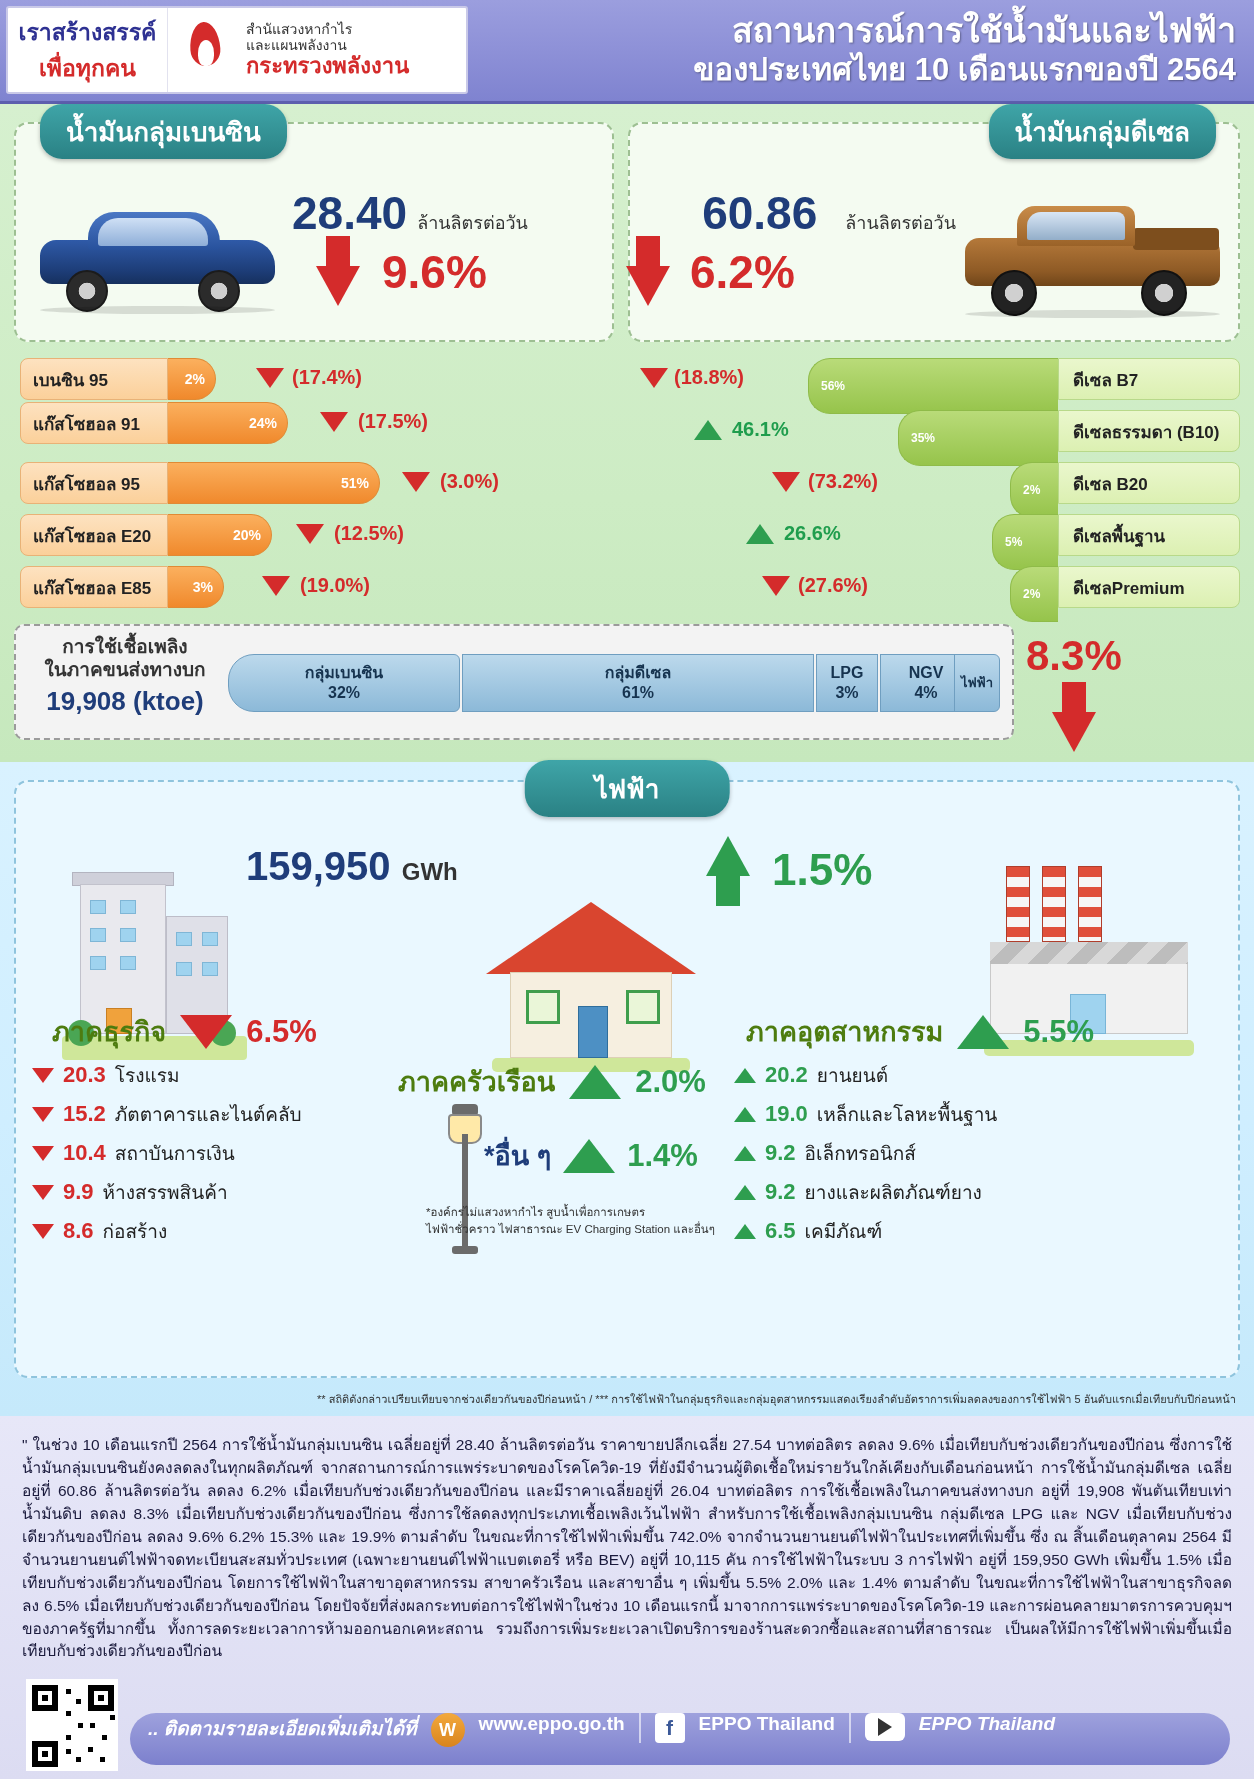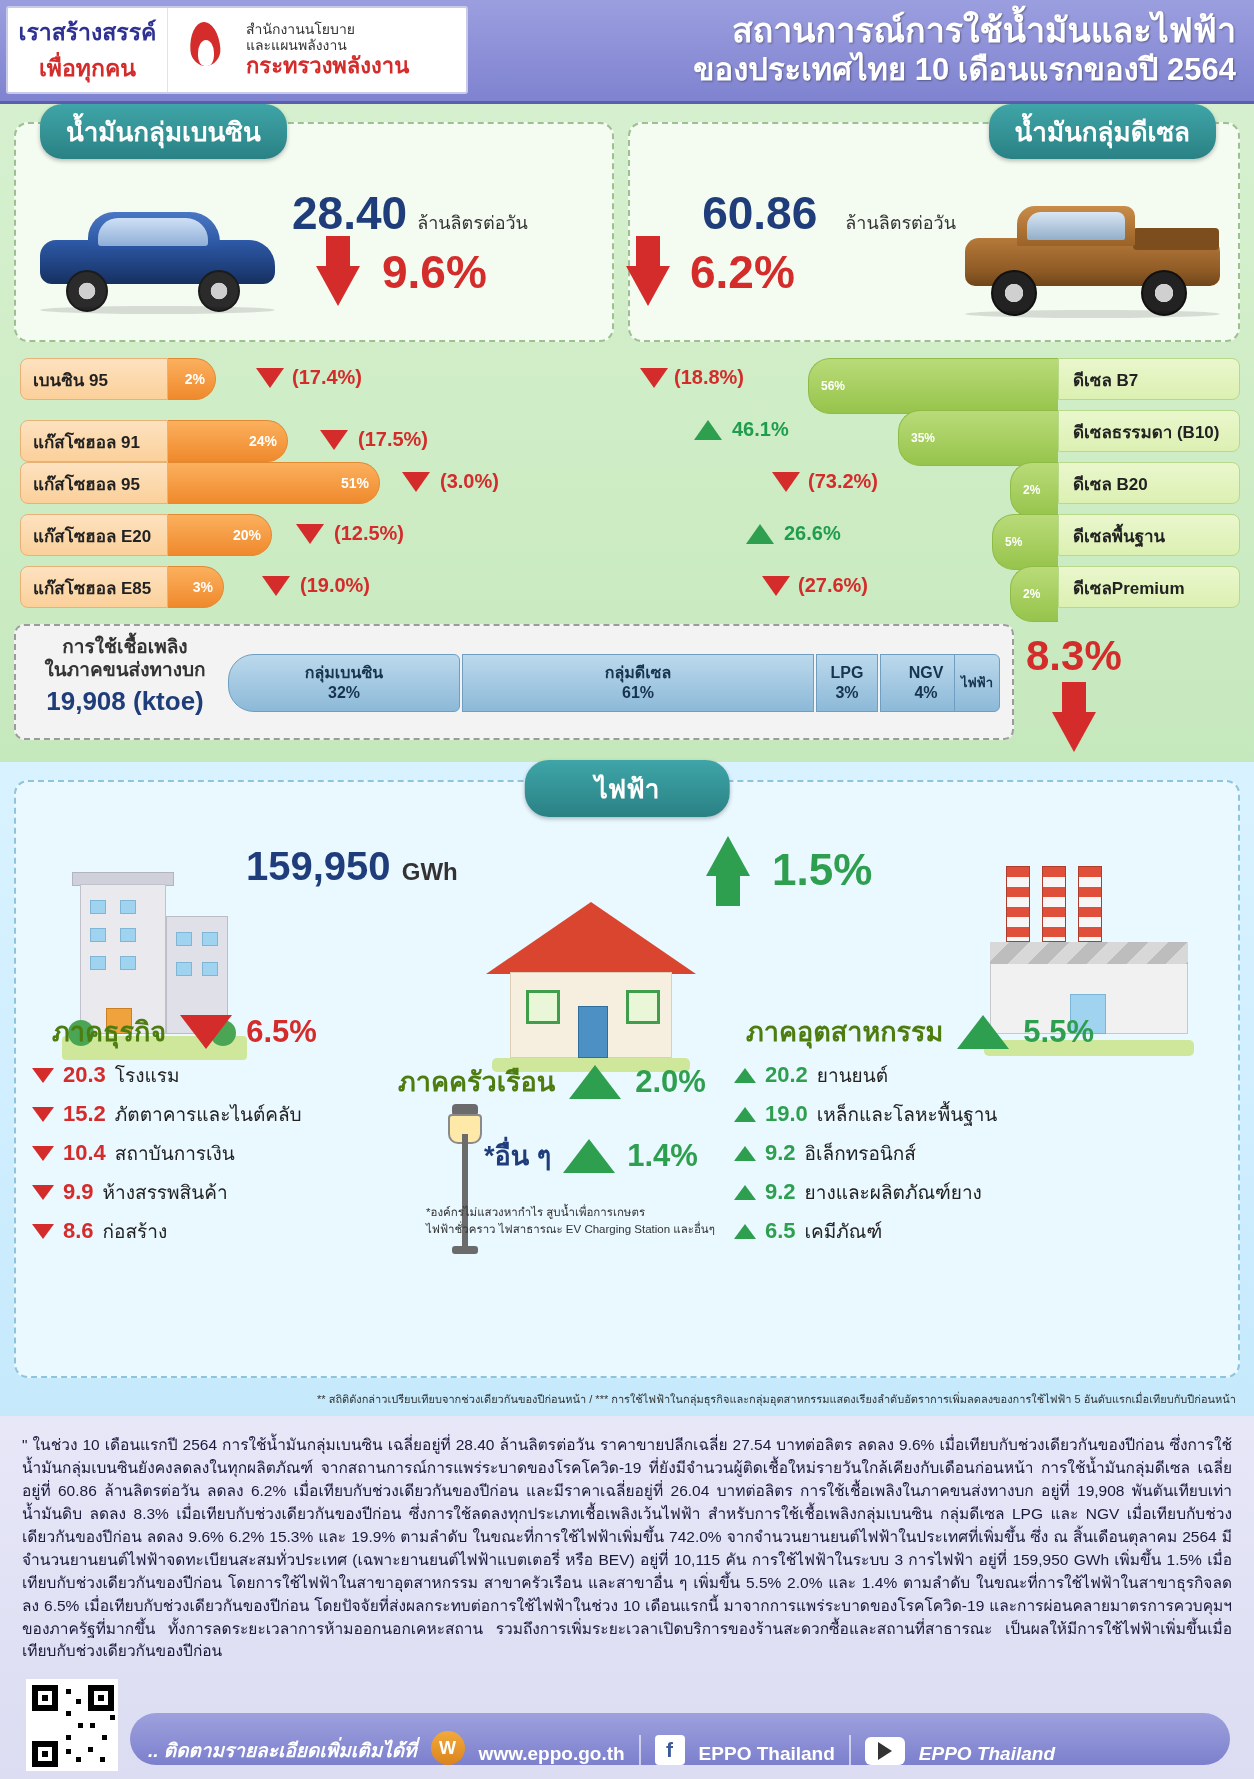--- a/index.html
+++ b/index.html
@@ -294,21 +294,21 @@
     position:absolute; left:22px; top:18px; width:1210px;
     font-size:15.5px; line-height:1.48; color:#1a1a3c; text-align:justify;
   }
 
   .qr { position:absolute; left:26px; bottom:8px; width:92px; height:92px; background:#fff; padding:4px; }
   .qr .cell { position:absolute; background:#000; }
 
   .footerbar {
     position:absolute; left:130px; bottom:14px; width:1100px; height:52px;
     background:linear-gradient(180deg,#9ea1dd 0%, #7c80cd 100%);
-    border-radius:26px; display:flex; align-items:flex-end; padding:0 18px;
+    border-radius:26px; display:flex; align-items:flex-start; padding:0 18px;
     color:#fff; font-size:19px; font-weight:bold; gap:14px;
   }
   .circle-icon {
     width:34px;height:34px;border-radius:50%;
     background:linear-gradient(180deg,#f3a93c,#d9841d);
     display:flex;align-items:center;justify-content:center;color:#fff;font-size:18px;font-weight:bold;
   }
   .fb-icon { width:30px;height:30px;background:#ffffff;color:#3b5998;border-radius:4px;
     display:flex;align-items:center;justify-content:center;font-size:21px;font-weight:bold;}
   .yt-icon { width:40px;height:28px;background:#ffffff;border-radius:6px;
@@ -325,21 +325,21 @@
     <div class="logo-box">
       <div class="logo-left">
         <div class="l1">เราสร้างสรรค์</div>
         <div class="l2">เพื่อทุกคน</div>
       </div>
       <div class="logo-flame">
         <div class="f"></div>
           <div class="f2"></div>
       </div>
       <div class="logo-text">
-        <div class="t1">สำนักงานนโยบาย</div>
+        <div class="t1">สำนัแสวงหากำไร</div>
         <div class="t2">และแผนพลังงาน</div>
         <div class="t3">กระทรวงพลังงาน</div>
       </div>
     </div>
     <div class="header-title">
       <div class="h1">สถานการณ์การใช้น้ำมันและไฟฟ้า</div>
       <div class="h2">ของประเทศไทย 10 เดือนแรกของปี 2564</div>
     </div>
   </div>
 
@@ -370,21 +370,21 @@
       </div>
     </div>
 
     <div class="barrow" style="left:20px; top:254px; width:590px;">
       <div class="bar-label">เบนซิน 95</div>
       <div class="bar-fill" style="width:48px;">2%</div>
       <div class="tri-down sm" style="position:absolute; left:236px; top:10px;"></div>
       <div class="bar-pct" style="left:272px;">(17.4%)</div>
     </div>
 
-    <div class="barrow" style="left:20px; top:316px; width:590px;">
+    <div class="barrow" style="left:20px; top:298px; width:590px;">
       <div class="bar-label">แก๊สโซฮอล 91</div>
       <div class="bar-fill" style="width:120px;">24%</div>
       <div class="tri-down sm" style="position:absolute; left:300px; top:10px;"></div>
       <div class="bar-pct" style="left:338px;">(17.5%)</div>
     </div>
 
     <div class="barrow" style="left:20px; top:358px; width:590px;">
       <div class="bar-label">แก๊สโซฮอล 95</div>
       <div class="bar-fill" style="width:212px;">51%</div>
       <div class="tri-down sm" style="position:absolute; left:382px; top:10px;"></div>

